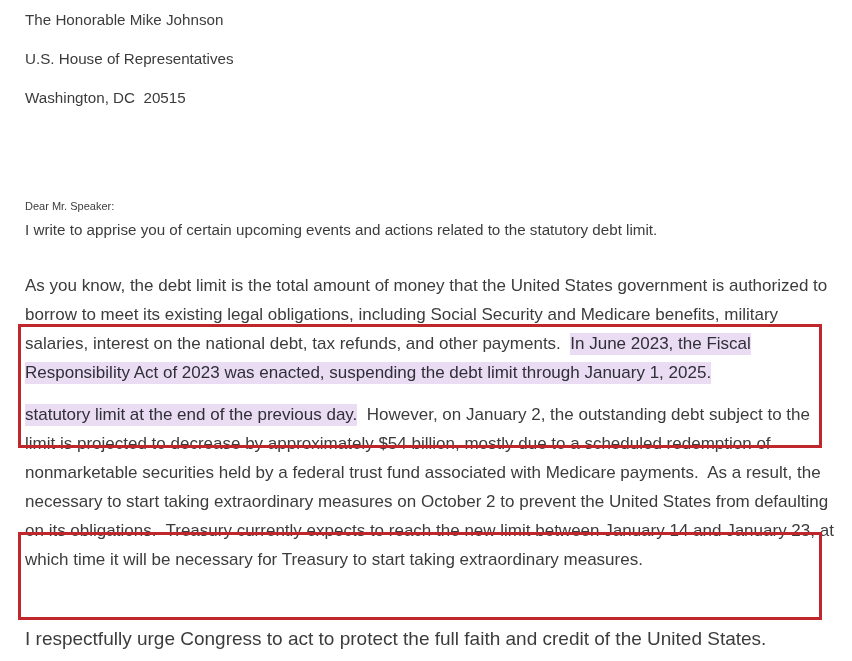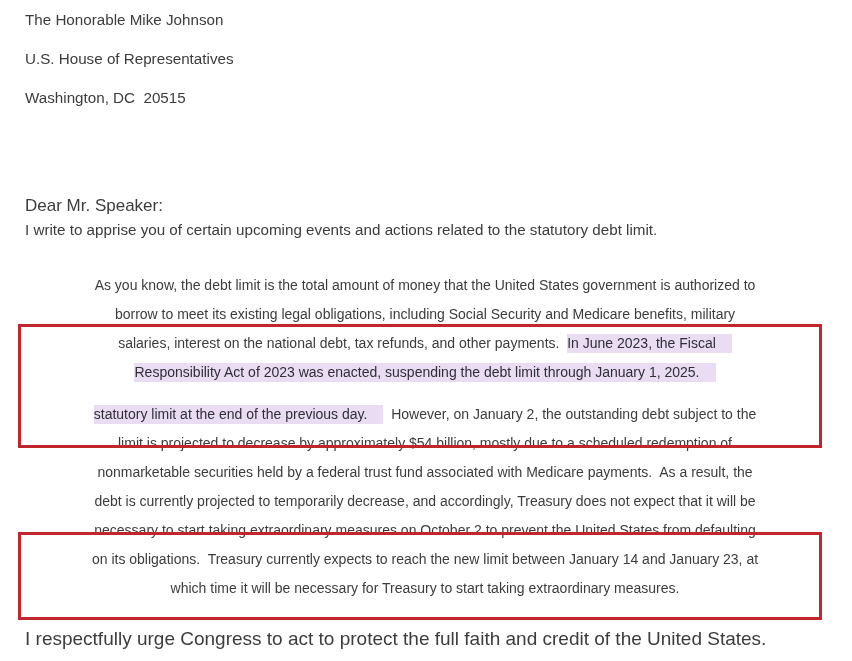--- a/index.html
+++ b/index.html
@@ -30,21 +30,21 @@
     font-size: 15.2px;
     line-height: 39px;
     color: #3c3c3c;
     white-space: pre;
   }
 
   .salutation {
     position: absolute;
     left: 25px;
     top: 195px;
-    font-size: 17px;
+    font-size: 11px;
     line-height: 22px;
     color: #3c3c3c;
     text-align: center;
   }
 
   .para-intro {
     position: absolute;
     left: 25px;
     top: 219px;
     width: 800px;
@@ -54,32 +54,31 @@
   }
 
   
   .body-block {
     position: absolute;
     left: 25px;
     top: 271px;
     width: 800px;
   }
   .ln {
-    font-size: 14px;
+    font-size: 17px;
     line-height: 29px;
     height: 29px;
     color: #3c3c3c;
     white-space: pre;
-    text-align: center;
   }
   .ln.gap { height: 13px; line-height: 13px; }
 
   .hl {
     background: #e9dcf3;
-    padding: 1px 16px 2px 0;
+    padding: 1px 0 2px 0;
     color: #2f2f38;
   }
 
   .closing {
     position: absolute;
     left: 25px;
     top: 628px;
     font-size: 19px;
     line-height: 22px;
     color: #3c3c3c;
@@ -113,21 +112,20 @@
 
   <div class="body-block">
     <div class="ln">As you know, the debt limit is the total amount of money that the United States government is authorized to</div>
     <div class="ln">borrow to meet its existing legal obligations, including Social Security and Medicare benefits, military</div>
     <div class="ln"><span>salaries, interest on the national debt, tax refunds, and other payments.  </span><span class="hl">In June 2023, the Fiscal</span></div>
     <div class="ln"><span class="hl">Responsibility Act of 2023 was enacted, suspending the debt limit through January 1, 2025.</span></div>
     <div class="ln gap"></div>
     <div class="ln"><span class="hl">statutory limit at the end of the previous day.</span><span>  However, on January 2, the outstanding debt subject to the</span></div>
     <div class="ln">limit is projected to decrease by approximately $54 billion, mostly due to a scheduled redemption of</div>
     <div class="ln">nonmarketable securities held by a federal trust fund associated with Medicare payments.  As a result, the</div>
-    <div class="ln">debt is currently projected to temporarily decrease, and accordingly, Treasury does not expect that it will be</div>
     <div class="ln">necessary to start taking extraordinary measures on October 2 to prevent the United States from defaulting</div>
     <div class="ln">on its obligations.  Treasury currently expects to reach the new limit between January 14 and January 23, at</div>
     <div class="ln">which time it will be necessary for Treasury to start taking extraordinary measures.</div>
   </div>
 
   <div class="closing">I respectfully urge Congress to act to protect the full faith and credit of the United States.</div>
 
   <div class="redbox" id="redbox-1"></div>
   <div class="redbox" id="redbox-2"></div>
 

